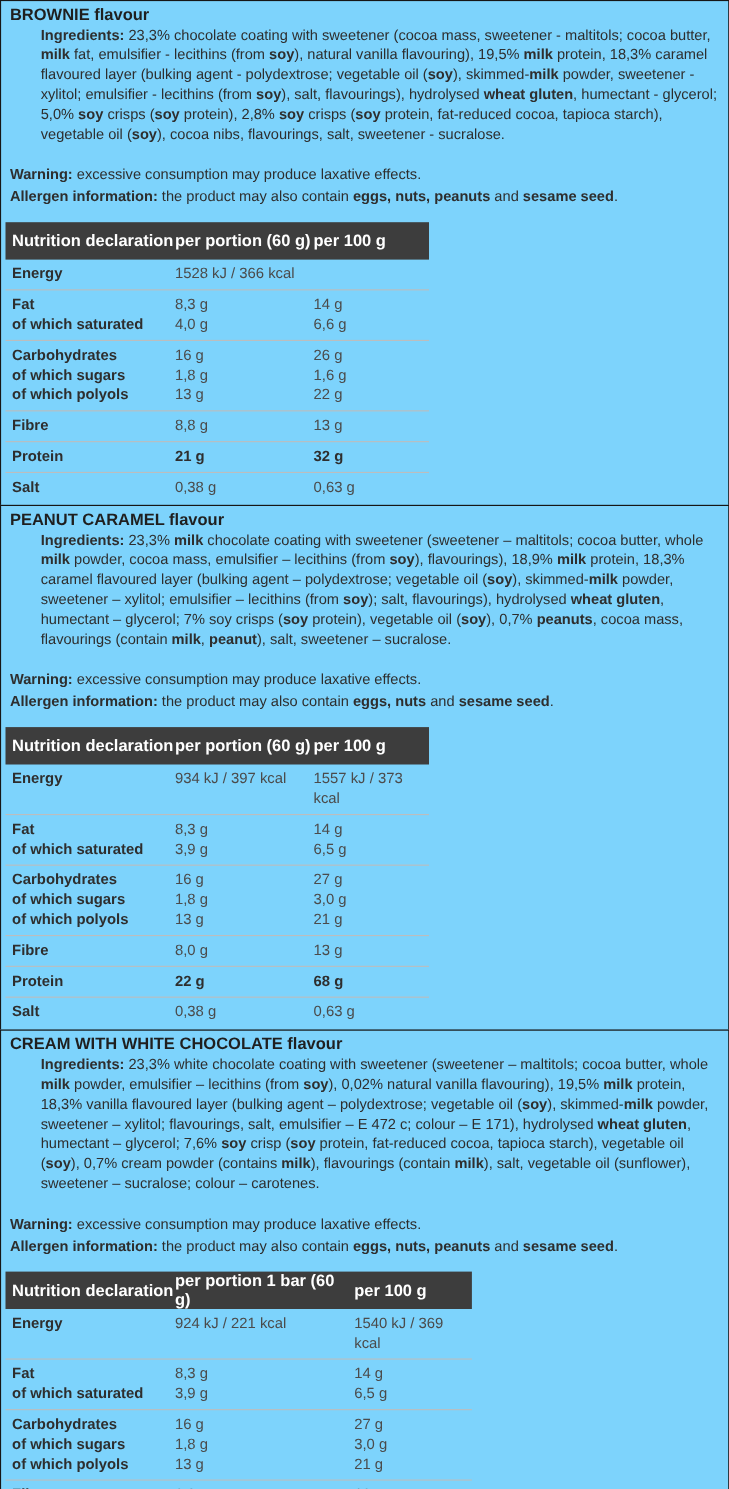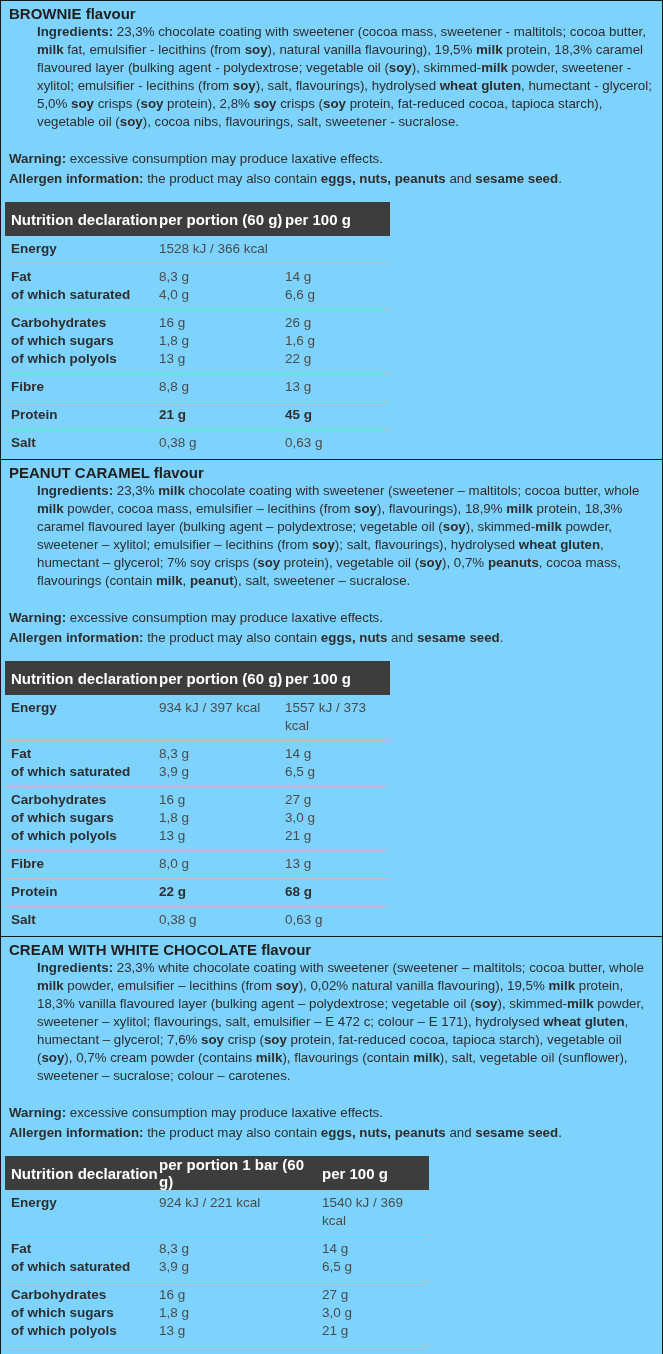--- a/index.html
+++ b/index.html
@@ -127,21 +127,21 @@
         <span class="val">22 g</span>
       </div>
       <div class="trow gs ge">
         <span class="lbl">Fibre</span>
         <span class="val">8,8 g</span>
         <span class="val">13 g</span>
       </div>
       <div class="trow gs ge strong">
         <span class="lbl">Protein</span>
         <span class="val">21 g</span>
-        <span class="val">45 g</span>
+        <span class="val">32 g</span>
       </div>
       <div class="trow gs">
         <span class="lbl">Salt</span>
         <span class="val">0,38 g</span>
         <span class="val">0,63 g</span>
       </div>
     </div>
   </section>
 
   <section class="flavour-section">

